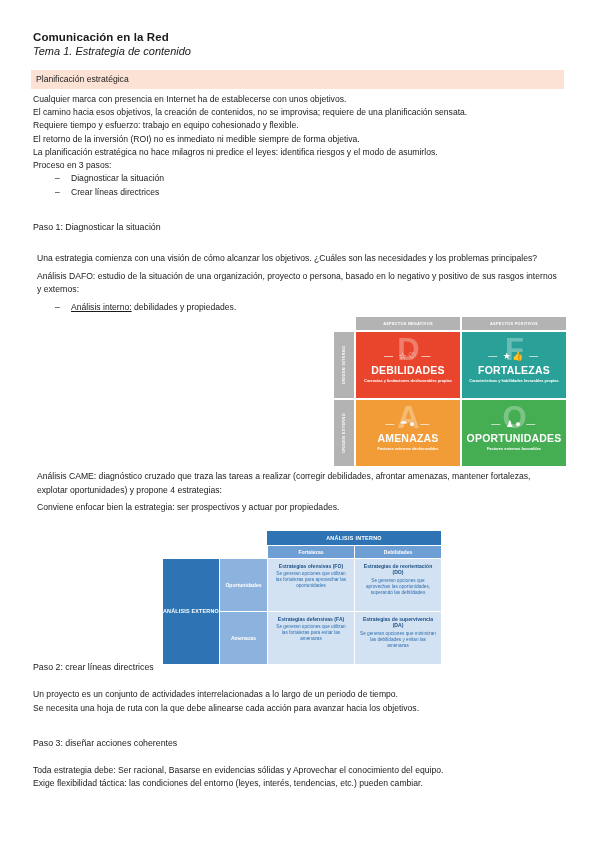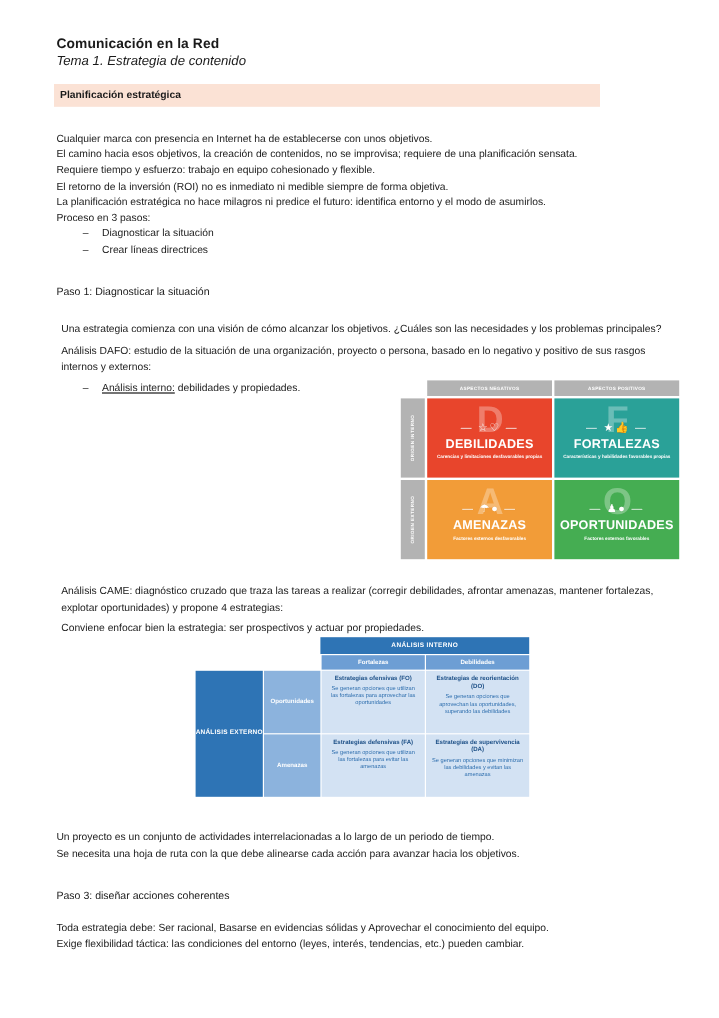--- a/index.html
+++ b/index.html
@@ -12,48 +12,48 @@
     height: 848px;
     font-family: "Liberation Sans", sans-serif;
     color: #1a1a1a;
     position: relative;
     overflow: hidden;
   }
   .page {
     width: 599px;
     height: 848px;
     box-sizing: border-box;
-    padding: 30px 33px 0 47px;
+    padding: 30px 33px 0 33px;
     position: relative;
   }
   .doc-title {
     font-size: 11.5px;
     font-weight: bold;
     letter-spacing: 0.1px;
     line-height: 14px;
     margin: 0;
   }
   .doc-subtitle {
     font-size: 11px;
     font-style: italic;
     line-height: 14px;
     margin: 0 0 12px 0;
   }
   .section-bar {
     background: #fbe2d5;
     font-size: 8.6px;
-    font-weight: bold;
+    font-weight: normal;
     padding: 4px 5px 4px 5px;
     margin: 0 0 3px -2px;
-    width: 455px;
+    width: 533px;
     box-sizing: border-box;
     line-height: 11px;
   }
   .body-block {
-    margin-top: 20px;
+    margin-top: 4px;
   }
   p.line {
     font-size: 8.6px;
     line-height: 13.2px;
     margin: 0;
     text-align: left;
   }
   p.para {
     font-size: 8.6px;
     line-height: 13.4px;
@@ -286,21 +286,21 @@
   <h1 class="doc-title">Comunicación en la Red</h1>
   <div class="doc-subtitle">Tema 1. Estrategia de contenido</div>
 
   <div class="section-bar">Planificación estratégica</div>
 
   <div class="body-block">
     <p class="line">Cualquier marca con presencia en Internet ha de establecerse con unos objetivos.</p>
     <p class="line">El camino hacia esos objetivos, la creación de contenidos, no se improvisa; requiere de una planificación sensata.</p>
     <p class="line">Requiere tiempo y esfuerzo: trabajo en equipo cohesionado y flexible.</p>
     <p class="line">El retorno de la inversión (ROI) no es inmediato ni medible siempre de forma objetiva.</p>
-    <p class="line">La planificación estratégica no hace milagros ni predice el futuro: identifica entorno y el modo de asumirlos.</p>
+    <p class="line">La planificación estratégica no hace milagros ni predice el leyes: identifica riesgos y el modo de asumirlos.</p>
     <p class="line">Proceso en 3 pasos:</p>
     <ul class="dash-list">
       <li>Diagnosticar la situación</li>
       <li>Crear líneas directrices</li>
     </ul>
   </div>
 
   <div class="sp-22"></div>
   <p class="step-heading">Paso 1: Diagnosticar la situación</p>
   <div class="sp-14"></div>
@@ -398,20 +398,21 @@
             <span class="cd">Se generan opciones que minimizan las debilidades y evitan las amenazas</span>
           </div>
         </div>
 
       </div>
     </div>
   </div>
 
   <div style="height:143px"></div>
 
+  <p class="step-heading">Paso 2: crear líneas directrices</p>
   <div class="sp-14"></div>
   <p class="line">Un proyecto es un conjunto de actividades interrelacionadas a lo largo de un periodo de tiempo.</p>
   <p class="line">Se necesita una hoja de ruta con la que debe alinearse cada acción para avanzar hacia los objetivos.</p>
 
   <div class="sp-22"></div>
   <p class="step-heading">Paso 3: diseñar acciones coherentes</p>
   <div class="sp-14"></div>
   <p class="line">Toda estrategia debe: Ser racional, Basarse en evidencias sólidas y Aprovechar el conocimiento del equipo.</p>
   <p class="line">Exige flexibilidad táctica: las condiciones del entorno (leyes, interés, tendencias, etc.) pueden cambiar.</p>
 

